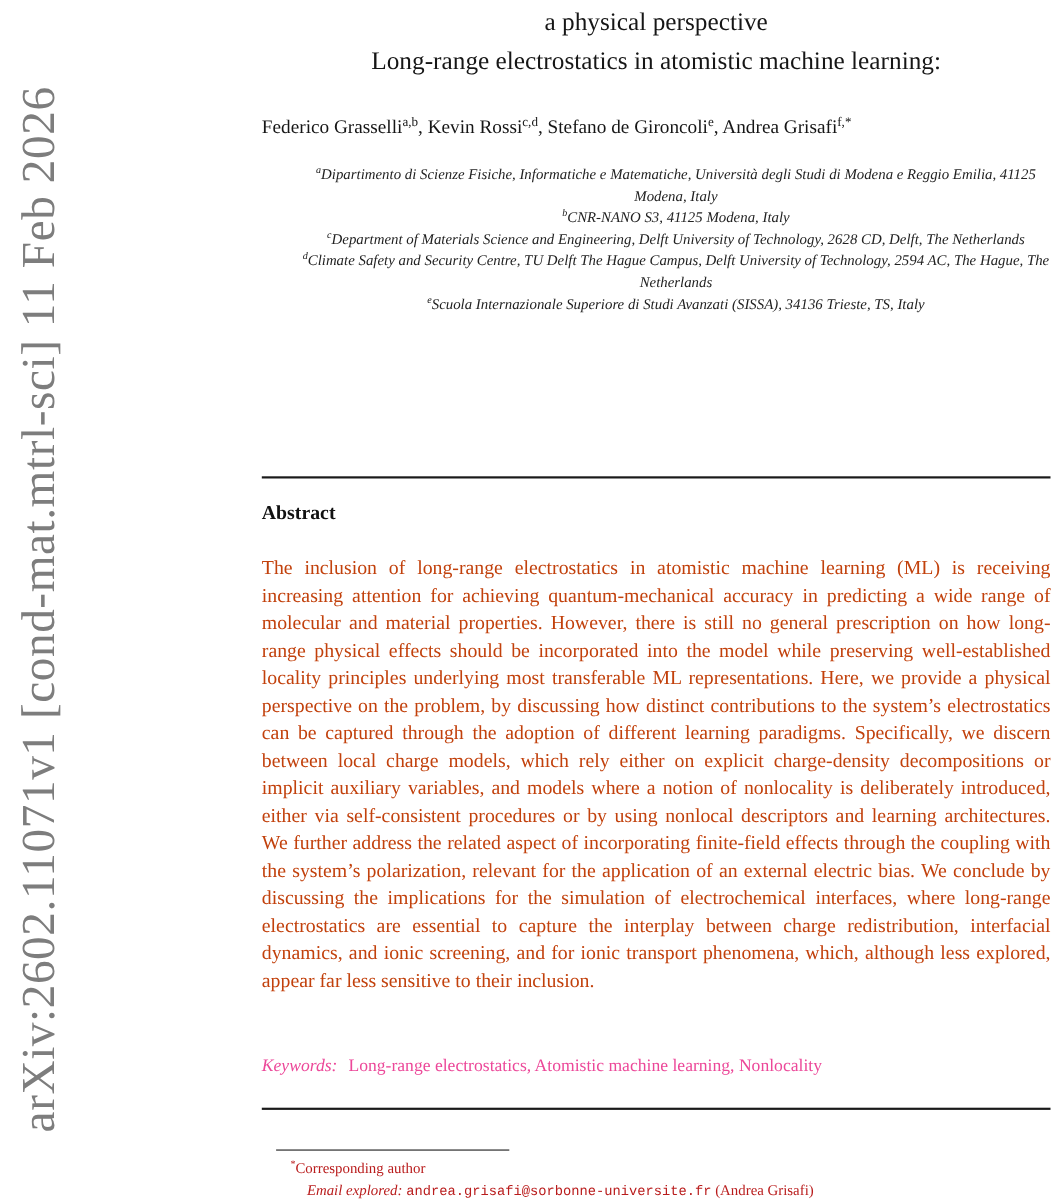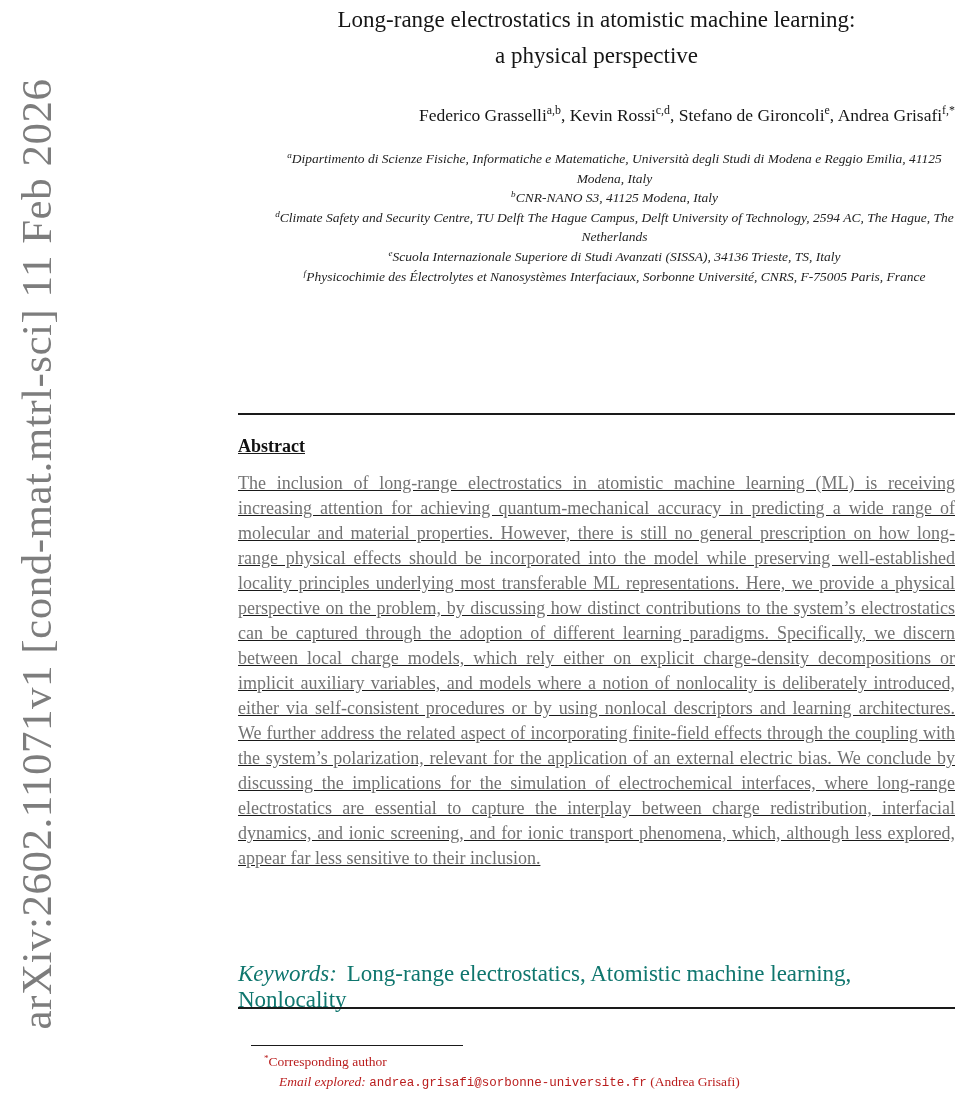--- a/index.html
+++ b/index.html
@@ -47,71 +47,70 @@
   .paper-title {
     margin-top: 2px;
     text-align: center;
     font-size: 23px;
     line-height: 36px;
     font-weight: normal;
     color: #161616;
   }
   .authors-line {
     margin-top: 31px;
-    text-align: right;
+    text-align: left;
     font-size: 17.5px;
     color: #161616;
   }
   .authors-line sup, .affil sup, .footnote sup {
     font-size: 68%;
     vertical-align: super;
     line-height: 0;
   }
   .affiliations {
     margin-top: 23px;
     text-align: center;
     font-style: italic;
     font-size: 13.5px;
     line-height: 19.6px;
     color: #222222;
     margin-left: 36px;
   }
   .abstract-section {
     position: absolute;
-    top: 413px;
+    top: 433px;
     left: 0;
     width: 717px;
-    text-decoration: underline;
   }
   .rule-full {
     border: none;
     border-top: 2px solid #1a1a1a;
     margin: 0;
     width: 717px;
   }
   .abstract-heading {
     margin-top: 21px;
     font-size: 18px;
     font-weight: bold;
     color: #111111;
   }
   .abstract-text {
-    margin-top: 14px;
+    margin-top: 27px;
     font-size: 18px;
     line-height: 25px;
     text-align: justify;
-    color: #737373;
+    color: #c2410c;
   }
   .keywords-line {
     position: absolute;
     top: 961px;
     left: 0;
     width: 717px;
-    font-size: 23px;
-    color: #0f766e;
+    font-size: 16px;
+    color: #ec4899;
   }
   .keywords-label {
     font-style: italic;
     margin-right: 10px;
   }
   .footer-rule {
     position: absolute;
     top: 1007px;
     left: 0;
   }
@@ -148,32 +147,32 @@
 <body>
 
 <div class="page">
 
   <div class="arxiv-watermark" style="color: rgb(125, 125, 125);">arXiv:2602.11071v1  [cond-mat.mtrl-sci]  11 Feb 2026</div>
 
   <div class="content">
 
     <div class="header-block">
       <div class="paper-title">
+        <div>a physical perspective</div>
         <div>Long-range electrostatics in atomistic machine learning:</div>
-        <div>a physical perspective</div>
       </div>
 
       <div class="authors-line"><span>Federico Grasselli</span><sup>a,b</sup>, <span>Kevin Rossi</span><sup>c,d</sup>, <span>Stefano de Gironcoli</span><sup>e</sup>, <span>Andrea Grisafi</span><sup>f,*</sup></div>
 
       <div class="affiliations">
           <div class="affil"><sup>a</sup>Dipartimento di Scienze Fisiche, Informatiche e Matematiche, Università degli Studi di Modena e Reggio Emilia, 41125 Modena, Italy</div>
           <div class="affil"><sup>b</sup>CNR-NANO S3, 41125 Modena, Italy</div>
+          <div class="affil"><sup>c</sup>Department of Materials Science and Engineering, Delft University of Technology, 2628 CD, Delft, The Netherlands</div>
           <div class="affil"><sup>d</sup>Climate Safety and Security Centre, TU Delft The Hague Campus, Delft University of Technology, 2594 AC, The Hague, The Netherlands</div>
           <div class="affil"><sup>e</sup>Scuola Internazionale Superiore di Studi Avanzati (SISSA), 34136 Trieste, TS, Italy</div>
-          <div class="affil"><sup>f</sup>Physicochimie des Électrolytes et Nanosystèmes Interfaciaux, Sorbonne Université, CNRS, F-75005 Paris, France</div>
         </div>
     </div>
 
     <div class="abstract-section">
       <hr class="rule-full">
       <div class="abstract-heading">Abstract</div>
       <div class="abstract-text">The inclusion of long-range electrostatics in atomistic machine learning (ML) is receiving increasing attention for achieving quantum-mechanical accuracy in predicting a wide range of molecular and material properties. However, there is still no general prescription on how long-range physical effects should be incorporated into the model while preserving well-established locality principles underlying most transferable ML representations. Here, we provide a physical perspective on the problem, by discussing how distinct contributions to the system’s electrostatics can be captured through the adoption of different learning paradigms. Specifically, we discern between local charge models, which rely either on explicit charge-density decompositions or implicit auxiliary variables, and models where a notion of nonlocality is deliberately introduced, either via self-consistent procedures or by using nonlocal descriptors and learning architectures. We further address the related aspect of incorporating finite-field effects through the coupling with the system’s polarization, relevant for the application of an external electric bias. We conclude by discussing the implications for the simulation of electrochemical interfaces, where long-range electrostatics are essential to capture the interplay between charge redistribution, interfacial dynamics, and ionic screening, and for ionic transport phenomena, which, although less explored, appear far less sensitive to their inclusion.</div>
     </div>
 
     <div class="keywords-line">

